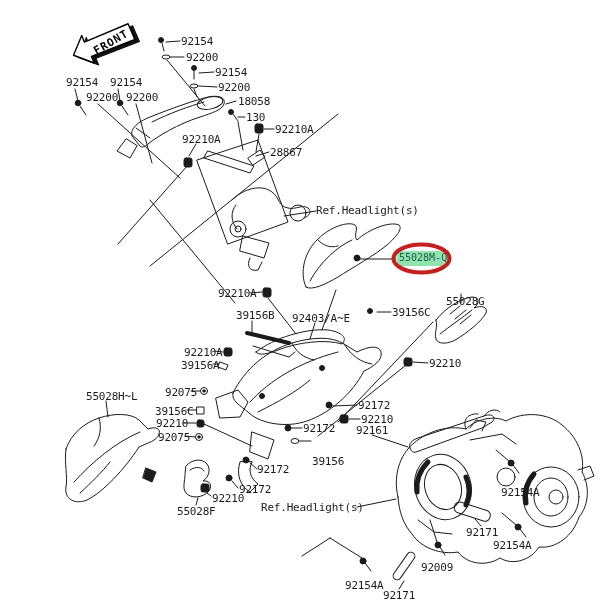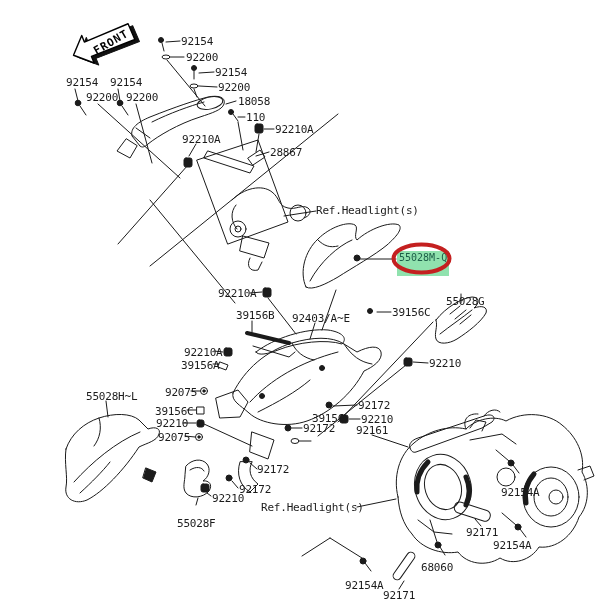--- a/index.html
+++ b/index.html
@@ -7,21 +7,21 @@
     position:relative;width:600px;height:600px;background:#ffffff;overflow:hidden;
     font-family:"DejaVu Sans Mono","Liberation Mono",monospace;
   }
   svg.art{position:absolute;left:0;top:0;z-index:1;}
   svg.overlay{position:absolute;left:0;top:0;z-index:4;pointer-events:none;}
   .lbl{
     position:absolute;z-index:2;font-size:11px;line-height:11px;color:#1b1b1b;
     white-space:nowrap;letter-spacing:-0.2px;
   }
   .hl{
-    position:absolute;z-index:3;font-size:10px;line-height:13px;height:25px;
+    position:absolute;z-index:3;font-size:10px;line-height:13px;height:15px;
     padding:0 2px;background:#90e2ae;color:#1d5e48;white-space:nowrap;cursor:pointer;
   }
 </style>
 </head>
 <body>
 
 <div class="stage">
 
   <svg class="art" width="600" height="600" viewBox="0 0 600 600" fill="none" stroke="#1b1b1b" stroke-width="1" stroke-linecap="round" stroke-linejoin="round">
 
@@ -246,21 +246,21 @@
 
   <div class="lbl" style="left:66px;top:77px">92154</div>
   <div class="lbl" style="left:110px;top:77px">92154</div>
   <div class="lbl" style="left:86px;top:92px">92200</div>
   <div class="lbl" style="left:126px;top:92px">92200</div>
   <div class="lbl" style="left:181px;top:36px">92154</div>
   <div class="lbl" style="left:186px;top:52px">92200</div>
   <div class="lbl" style="left:215px;top:67px">92154</div>
   <div class="lbl" style="left:218px;top:82px">92200</div>
   <div class="lbl" style="left:238px;top:96px">18058</div>
-  <div class="lbl" style="left:246px;top:112px">110</div>
+  <div class="lbl" style="left:246px;top:112px">130</div>
   <div class="lbl" style="left:275px;top:124px">92210A</div>
   <div class="lbl" style="left:270px;top:147px">28867</div>
   <div class="lbl" style="left:182px;top:134px">92210A</div>
   <div class="lbl" style="left:316px;top:205px">Ref.Headlight(s)</div>
   <div class="lbl" style="left:218px;top:288px">92210A</div>
   <div class="lbl" style="left:236px;top:310px">39156B</div>
   <div class="lbl" style="left:292px;top:313px">92403/A~E</div>
   <div class="lbl" style="left:446px;top:296px">55028G</div>
   <div class="lbl" style="left:392px;top:307px">39156C</div>
   <div class="lbl" style="left:429px;top:358px">92210</div>
@@ -268,30 +268,30 @@
   <div class="lbl" style="left:181px;top:360px">39156A</div>
   <div class="lbl" style="left:165px;top:387px">92075</div>
   <div class="lbl" style="left:86px;top:391px">55028H~L</div>
   <div class="lbl" style="left:155px;top:406px">39156C</div>
   <div class="lbl" style="left:156px;top:418px">92210</div>
   <div class="lbl" style="left:158px;top:432px">92075</div>
   <div class="lbl" style="left:358px;top:400px">92172</div>
   <div class="lbl" style="left:361px;top:414px">92210</div>
   <div class="lbl" style="left:356px;top:425px">92161</div>
   <div class="lbl" style="left:303px;top:423px">92172</div>
-  <div class="lbl" style="left:312px;top:413px">39156</div>
+  <div class="lbl" style="left:312px;top:456px">39156</div>
   <div class="lbl" style="left:257px;top:464px">92172</div>
   <div class="lbl" style="left:239px;top:484px">92172</div>
   <div class="lbl" style="left:212px;top:493px">92210</div>
-  <div class="lbl" style="left:177px;top:518px">55028F</div>
+  <div class="lbl" style="left:177px;top:506px">55028F</div>
   <div class="lbl" style="left:261px;top:502px">Ref.Headlight(s)</div>
   <div class="lbl" style="left:501px;top:487px">92154A</div>
   <div class="lbl" style="left:466px;top:527px">92171</div>
   <div class="lbl" style="left:493px;top:540px">92154A</div>
-  <div class="lbl" style="left:421px;top:562px">68060</div>
+  <div class="lbl" style="left:421px;top:562px">92009</div>
   <div class="lbl" style="left:345px;top:580px">92154A</div>
   <div class="lbl" style="left:383px;top:590px">92171</div>
 
   <div class="hl" style="left:397px;top:251px">55028M-Q</div>
 
   <svg class="overlay" width="600" height="600" viewBox="0 0 600 600">
     <ellipse cx="421.5" cy="258.5" rx="28" ry="14" fill="none" stroke="#c42020" stroke-width="4"></ellipse>
   </svg>
 
 </div>

